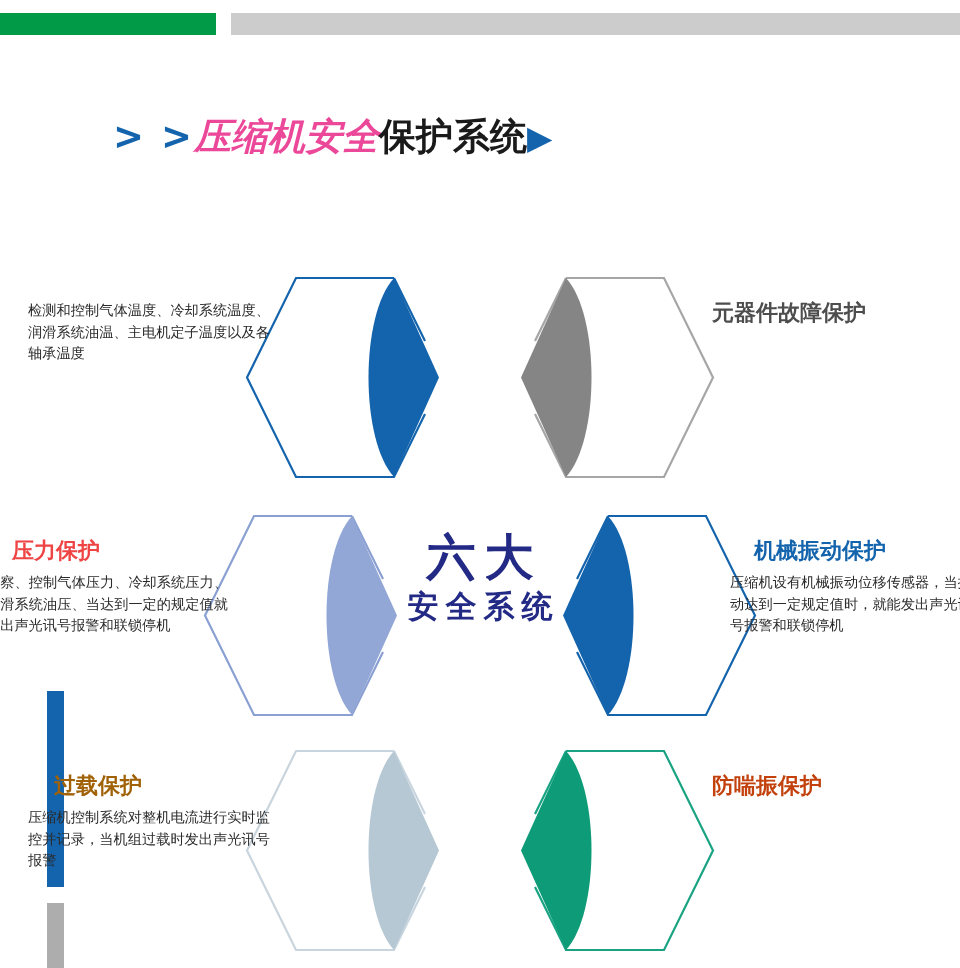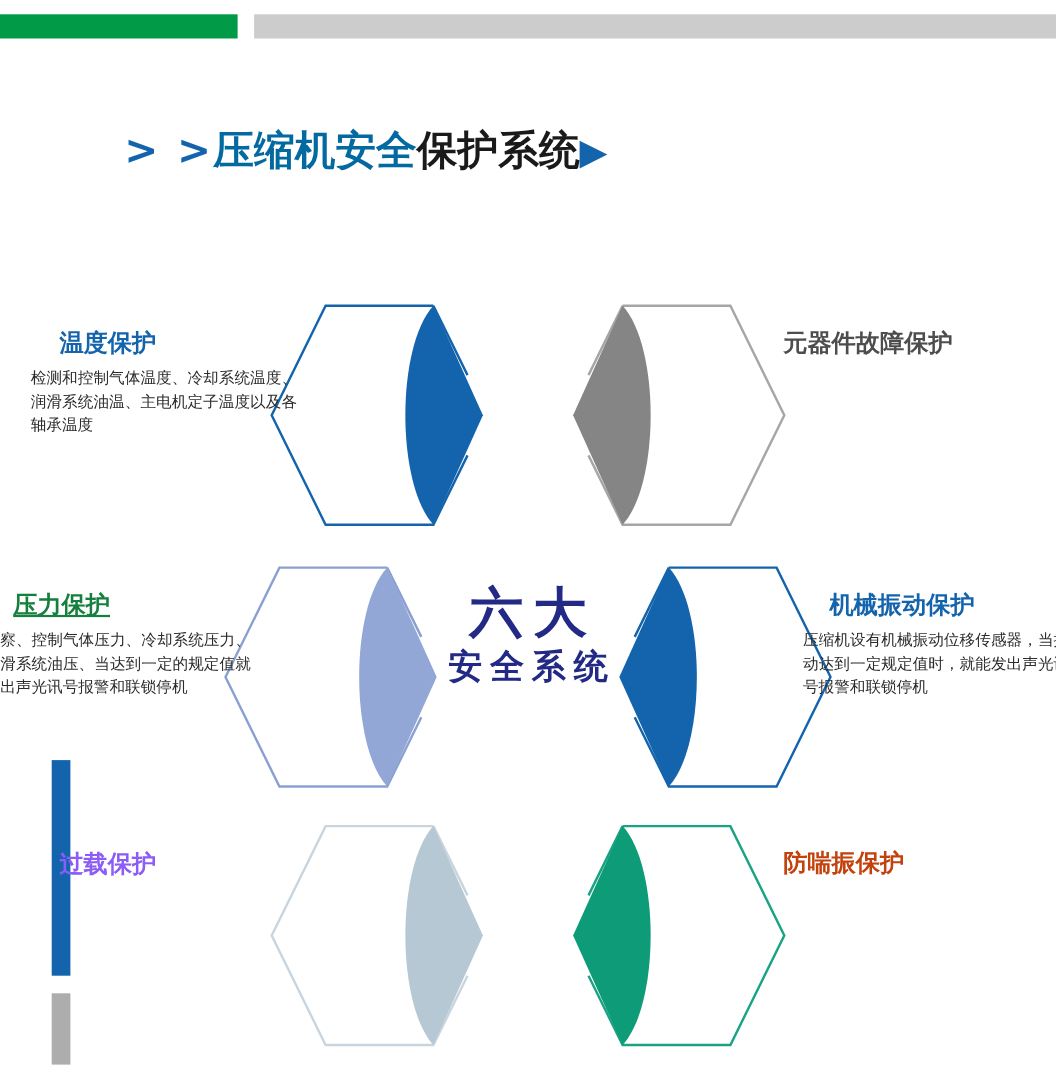--- a/index.html
+++ b/index.html
@@ -19,21 +19,21 @@
   .sidebar-blue{top:691px;height:196px;background:#1464AD;}
   .sidebar-gray{top:903px;height:65px;background:#ADADAD;}
 
   
   .page-title{
     position:absolute;left:113px;top:118px;
     font-size:37px;font-weight:bold;letter-spacing:0px;
     white-space:nowrap;line-height:1;
   }
   .page-title .chev{color:#1464AD;letter-spacing:2px;}
-  .page-title .t-blue{color:#0369a1;}
+  .page-title .t-blue{color:#ec4899;font-style:italic;}
   .page-title .t-dark{color:#1a1a1a;}
   .page-title .arrow{color:#1464AD;font-size:33px;}
 
   
   .grid{position:absolute;left:0;top:250px;width:960px;height:718px;}
   .cell{position:absolute;width:480px;height:240px;}
 
   .cell.r0.c0{left:0px;  top:20px;}
   .cell.r0.c1{left:480px;top:20px;}
   .cell.r1.c0{left:-42px;top:258px;}
@@ -85,21 +85,20 @@
 <div class="grid">
 
   <div class="cell r0 c0">
     <div class="hexwrap">
       <svg viewBox="0 0 200 215">
         <path fill="none" stroke-width="2.2" d="M 152 8 L 54 8 L 5 107.5 L 54 207 L 152 207 L 183 144 M 183 71 L 152 8" stroke="#1464AD"></path>
         <path stroke="none" d="M 152 8 L 197 107.5 L 152 207 C 118 170 118 45 152 8 Z" fill="#1464AD"></path>
       </svg>
     </div>
     <div class="textbox">
-      <div class="cell-title" style="color: rgb(20, 100, 173);">温度保护</div>
       <div class="cell-body">检测和控制气体温度、冷却系统温度、润滑系统油温、主电机定子温度以及各轴承温度</div>
     </div>
   </div>
 
   <div class="cell r0 c1">
     <div class="hexwrap">
       <svg viewBox="0 0 200 215">
         <path fill="none" stroke-width="2.2" d="M 48 8 L 146 8 L 195 107.5 L 146 207 L 48 207 L 17 144 M 17 71 L 48 8" stroke="#A6A6A6"></path>
         <path stroke="none" d="M 48 8 L 3 107.5 L 48 207 C 82 170 82 45 48 8 Z" fill="#858585"></path>
       </svg>
@@ -110,21 +109,21 @@
   </div>
 
   <div class="cell r1 c0">
     <div class="hexwrap">
       <svg viewBox="0 0 200 215">
         <path fill="none" stroke-width="2.2" d="M 152 8 L 54 8 L 5 107.5 L 54 207 L 152 207 L 183 144 M 183 71 L 152 8" stroke="#8AA0D2"></path>
         <path stroke="none" d="M 152 8 L 197 107.5 L 152 207 C 118 170 118 45 152 8 Z" fill="#92A7D6"></path>
       </svg>
     </div>
     <div class="textbox">
-      <div class="cell-title" style="color: #15803d; text-decoration: underline;">压力保护</div>
+      <div class="cell-title" style="color: #ef4444;">压力保护</div>
       <div class="cell-body">观察、控制气体压力、冷却系统压力、润滑系统油压、当达到一定的规定值就发出声光讯号报警和联锁停机</div>
     </div>
   </div>
 
   <div class="cell r1 c1">
     <div class="hexwrap">
       <svg viewBox="0 0 200 215">
         <path fill="none" stroke-width="2.2" d="M 48 8 L 146 8 L 195 107.5 L 146 207 L 48 207 L 17 144 M 17 71 L 48 8" stroke="#1464AD"></path>
         <path stroke="none" d="M 48 8 L 3 107.5 L 48 207 C 82 170 82 45 48 8 Z" fill="#1464AD"></path>
       </svg>
@@ -136,21 +135,22 @@
   </div>
 
   <div class="cell r2 c0">
     <div class="hexwrap">
       <svg viewBox="0 0 200 215">
         <path fill="none" stroke-width="2.2" d="M 152 8 L 54 8 L 5 107.5 L 54 207 L 152 207 L 183 144 M 183 71 L 152 8" stroke="#C9D5DE"></path>
         <path stroke="none" d="M 152 8 L 197 107.5 L 152 207 C 118 170 118 45 152 8 Z" fill="#B6C8D4"></path>
       </svg>
     </div>
     <div class="textbox">
-      <div class="cell-title" style="color: #8b5cf6; font-family: Liberation Serif, serif;">过载保护</div>
+      <div class="cell-title" style="color: #a16207;">过载保护</div>
+      <div class="cell-body">压缩机控制系统对整机电流进行实时监控并记录，当机组过载时发出声光讯号报警</div>
     </div>
   </div>
 
   <div class="cell r2 c1">
     <div class="hexwrap">
       <svg viewBox="0 0 200 215">
         <path fill="none" stroke-width="2.2" d="M 48 8 L 146 8 L 195 107.5 L 146 207 L 48 207 L 17 144 M 17 71 L 48 8" stroke="#19A383"></path>
         <path stroke="none" d="M 48 8 L 3 107.5 L 48 207 C 82 170 82 45 48 8 Z" fill="#0E9B77"></path>
       </svg>
     </div>

